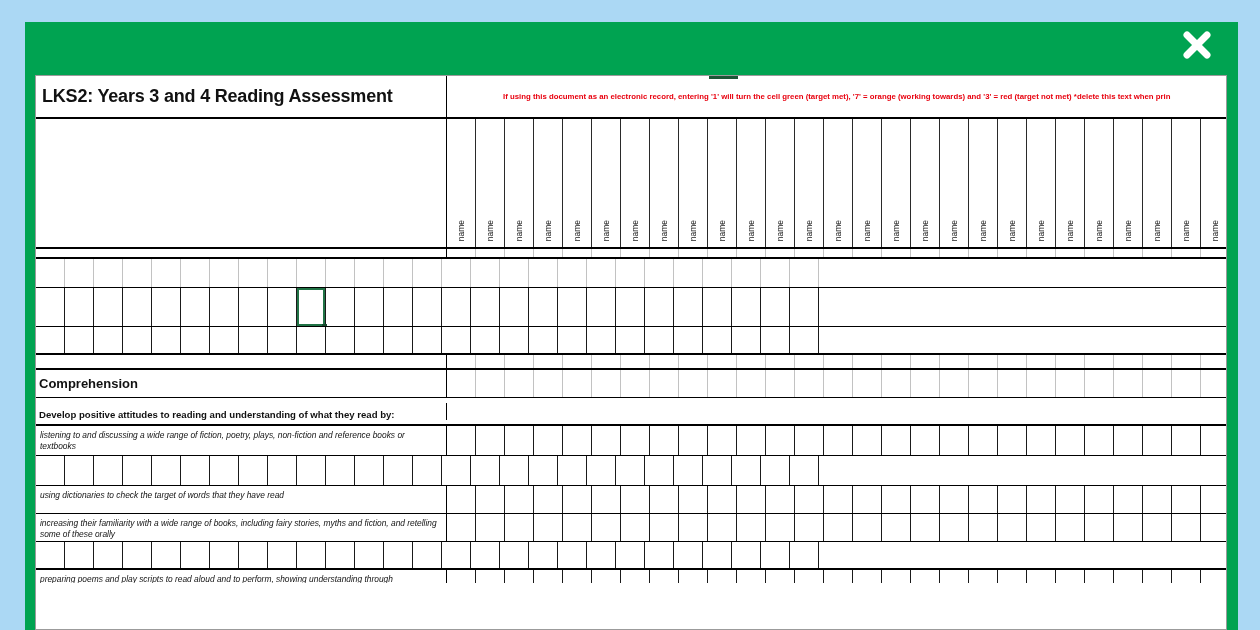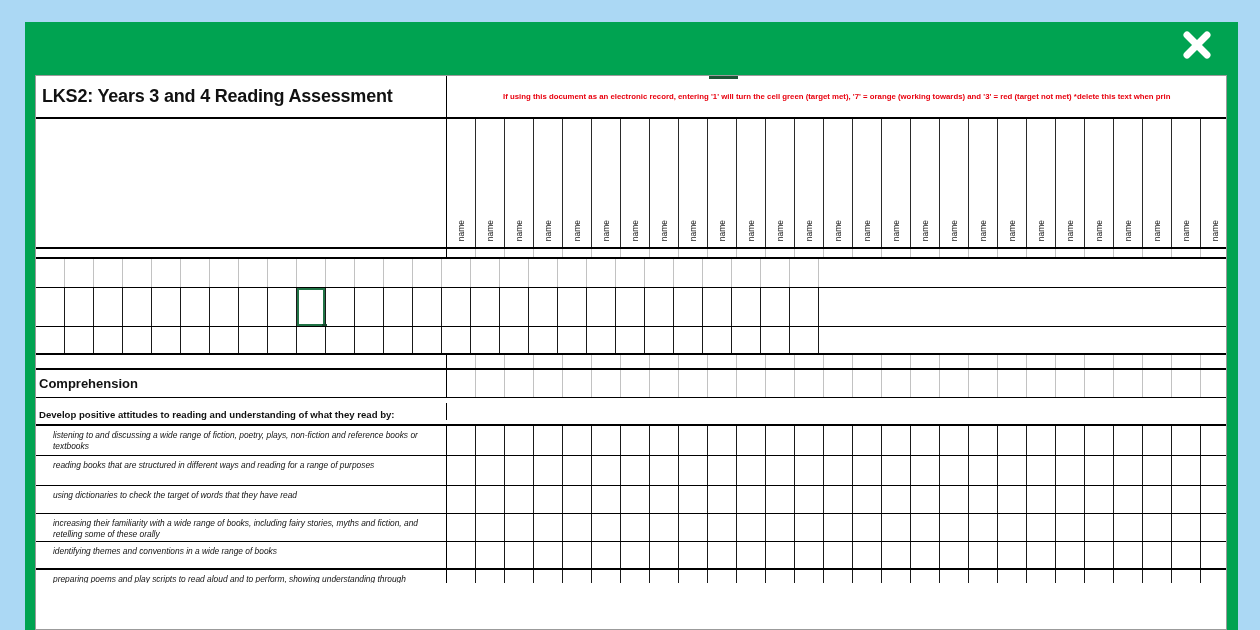--- a/index.html
+++ b/index.html
@@ -35,21 +35,21 @@
     font-size:7.8px;color:#e8000e;font-weight:bold;
   }
   .row{display:flex;box-sizing:border-box;}
   .desc{
     width:411px;flex:0 0 411px;border-right:1px solid #000;box-sizing:border-box;
     padding:2px 4px 0 3px;overflow:hidden;color:#111;
   }
   .desc.sec{font-size:13px;font-weight:bold;padding-top:6px;}
   .desc.crit{font-size:8.4px;line-height:10.6px;}
   .desc.subh{font-size:9.6px;font-weight:bold;padding-top:6px;}
-  .desc.bullet{font-size:8.4px;line-height:10.6px;font-style:italic;padding-left:17px;padding-top:4px;}
+  .desc.bullet{font-size:8.4px;line-height:10.6px;font-style:italic;padding-left:4px;padding-top:4px;}
   .cells{flex:1 1 auto;display:flex;overflow:hidden;}
   .cell{
     flex:0 0 29px;width:29px;box-sizing:border-box;border-right:1px solid #1a1a1a;
     position:relative;
   }
   .row-names .cell{
     display:flex;align-items:flex-end;justify-content:center;padding-bottom:6px;
   }
   .vname{
     writing-mode:vertical-rl;transform:rotate(180deg);
@@ -419,21 +419,20 @@
               <div class="cell" style="border-right-color: rgb(26, 26, 26);"></div>
               <div class="cell" style="border-right-color: rgb(26, 26, 26);"></div>
               <div class="cell" style="border-right-color: rgb(26, 26, 26);"></div>
               <div class="cell" style="border-right-color: rgb(26, 26, 26);"></div>
               <div class="cell" style="border-right-color: rgb(26, 26, 26);"></div>
               <div class="cell" style="border-right-color: rgb(26, 26, 26);"></div>
               <div class="cell" style="border-right-color: rgb(26, 26, 26);"></div>
             </div>
           </div>
           <div class="row" style="height: 30px; border-bottom: 1px solid rgb(0, 0, 0);">
-            <div class="desc bullet">reading books that are structured in different ways and reading for a range of purposes</div>
             <div class="cells">
               <div class="cell" style="border-right-color: rgb(26, 26, 26);"></div>
               <div class="cell" style="border-right-color: rgb(26, 26, 26);"></div>
               <div class="cell" style="border-right-color: rgb(26, 26, 26);"></div>
               <div class="cell" style="border-right-color: rgb(26, 26, 26);"></div>
               <div class="cell" style="border-right-color: rgb(26, 26, 26);"></div>
               <div class="cell" style="border-right-color: rgb(26, 26, 26);"></div>
               <div class="cell" style="border-right-color: rgb(26, 26, 26);"></div>
               <div class="cell" style="border-right-color: rgb(26, 26, 26);"></div>
               <div class="cell" style="border-right-color: rgb(26, 26, 26);"></div>
@@ -515,21 +514,20 @@
               <div class="cell" style="border-right-color: rgb(26, 26, 26);"></div>
               <div class="cell" style="border-right-color: rgb(26, 26, 26);"></div>
               <div class="cell" style="border-right-color: rgb(26, 26, 26);"></div>
               <div class="cell" style="border-right-color: rgb(26, 26, 26);"></div>
               <div class="cell" style="border-right-color: rgb(26, 26, 26);"></div>
               <div class="cell" style="border-right-color: rgb(26, 26, 26);"></div>
               <div class="cell" style="border-right-color: rgb(26, 26, 26);"></div>
             </div>
           </div>
           <div class="row" style="height: 28px; border-bottom: 2px solid rgb(0, 0, 0);">
-            <div class="desc bullet">identifying themes and conventions in a wide range of books</div>
             <div class="cells">
               <div class="cell" style="border-right-color: rgb(26, 26, 26);"></div>
               <div class="cell" style="border-right-color: rgb(26, 26, 26);"></div>
               <div class="cell" style="border-right-color: rgb(26, 26, 26);"></div>
               <div class="cell" style="border-right-color: rgb(26, 26, 26);"></div>
               <div class="cell" style="border-right-color: rgb(26, 26, 26);"></div>
               <div class="cell" style="border-right-color: rgb(26, 26, 26);"></div>
               <div class="cell" style="border-right-color: rgb(26, 26, 26);"></div>
               <div class="cell" style="border-right-color: rgb(26, 26, 26);"></div>
               <div class="cell" style="border-right-color: rgb(26, 26, 26);"></div>

